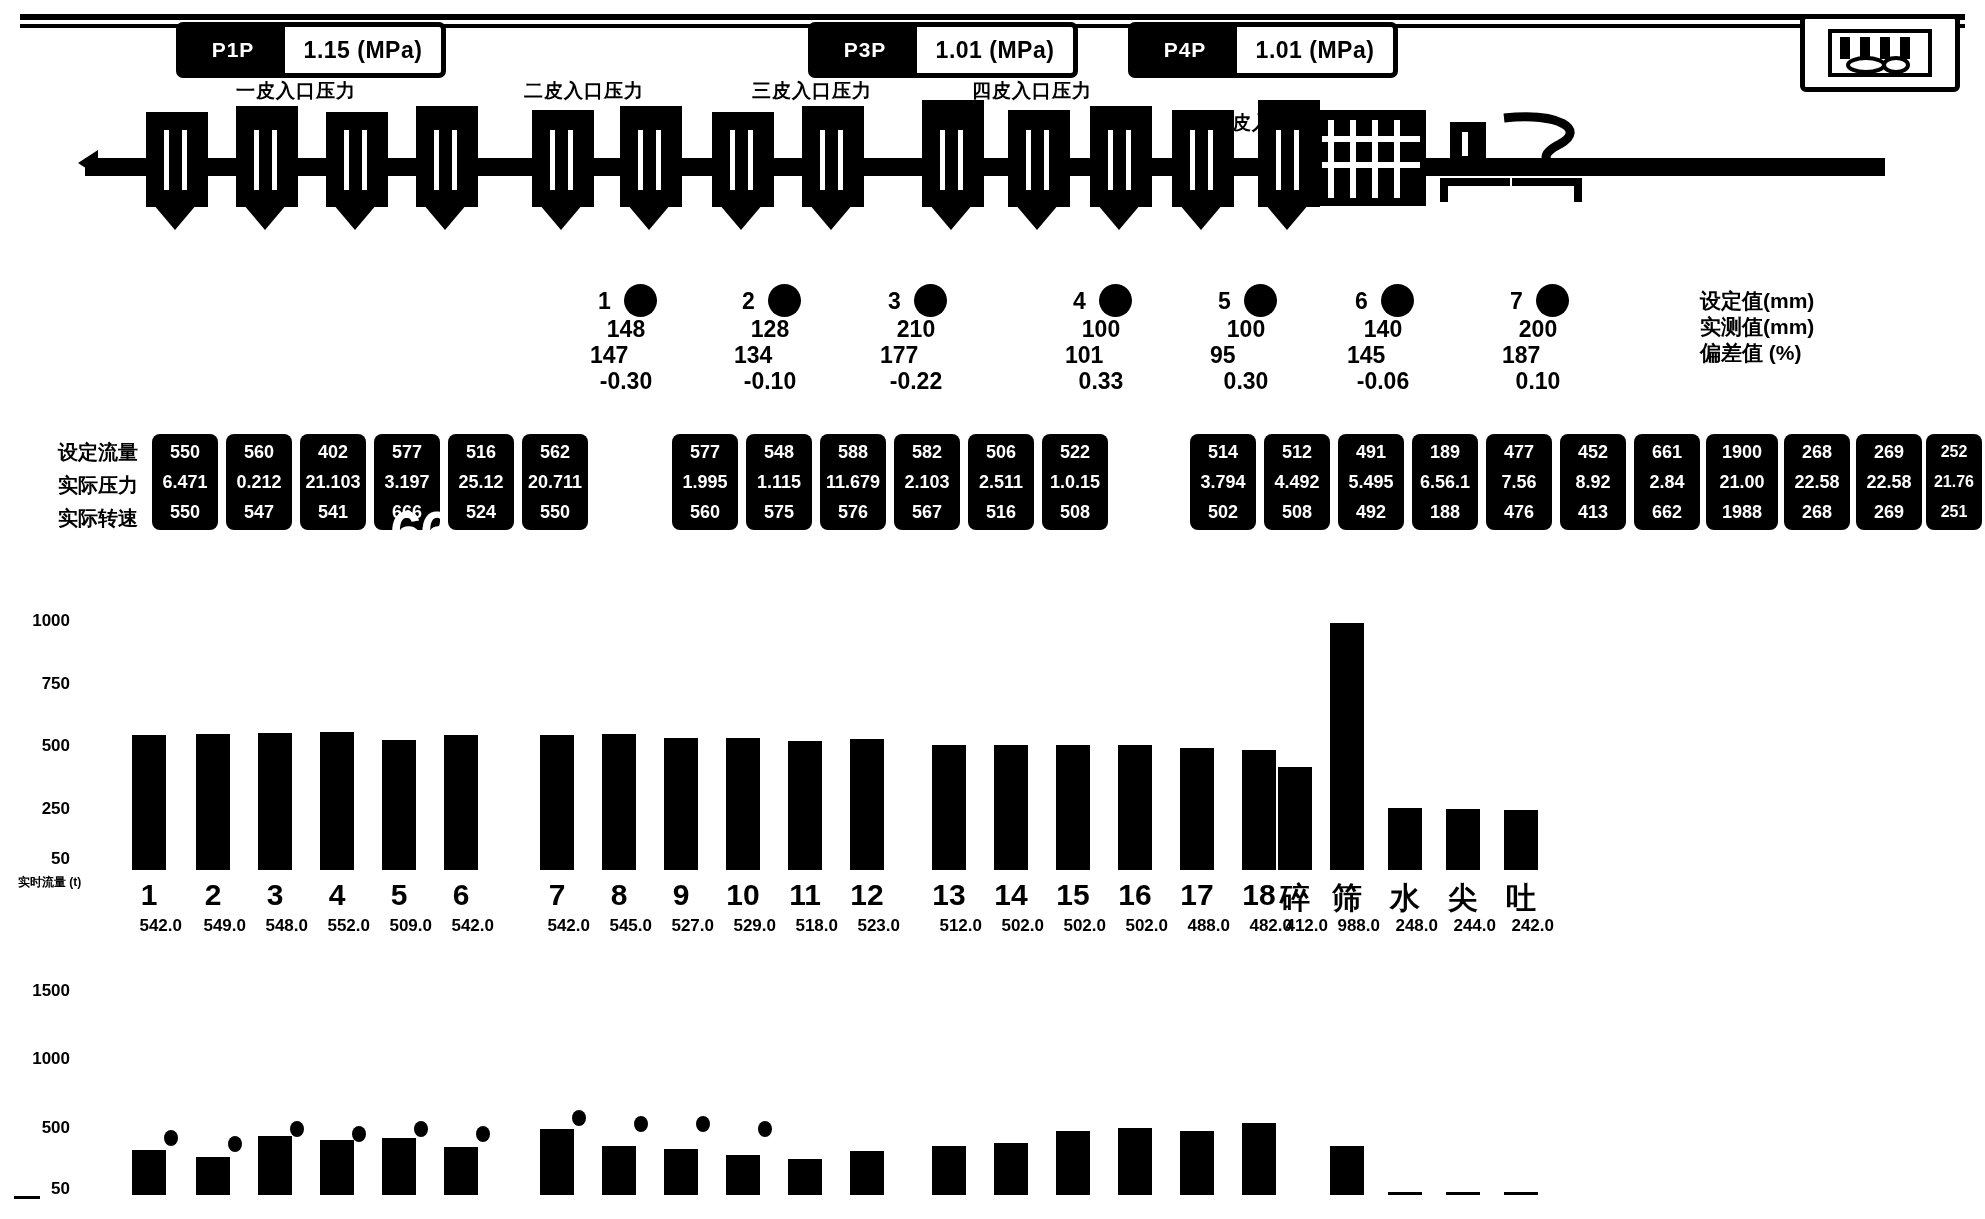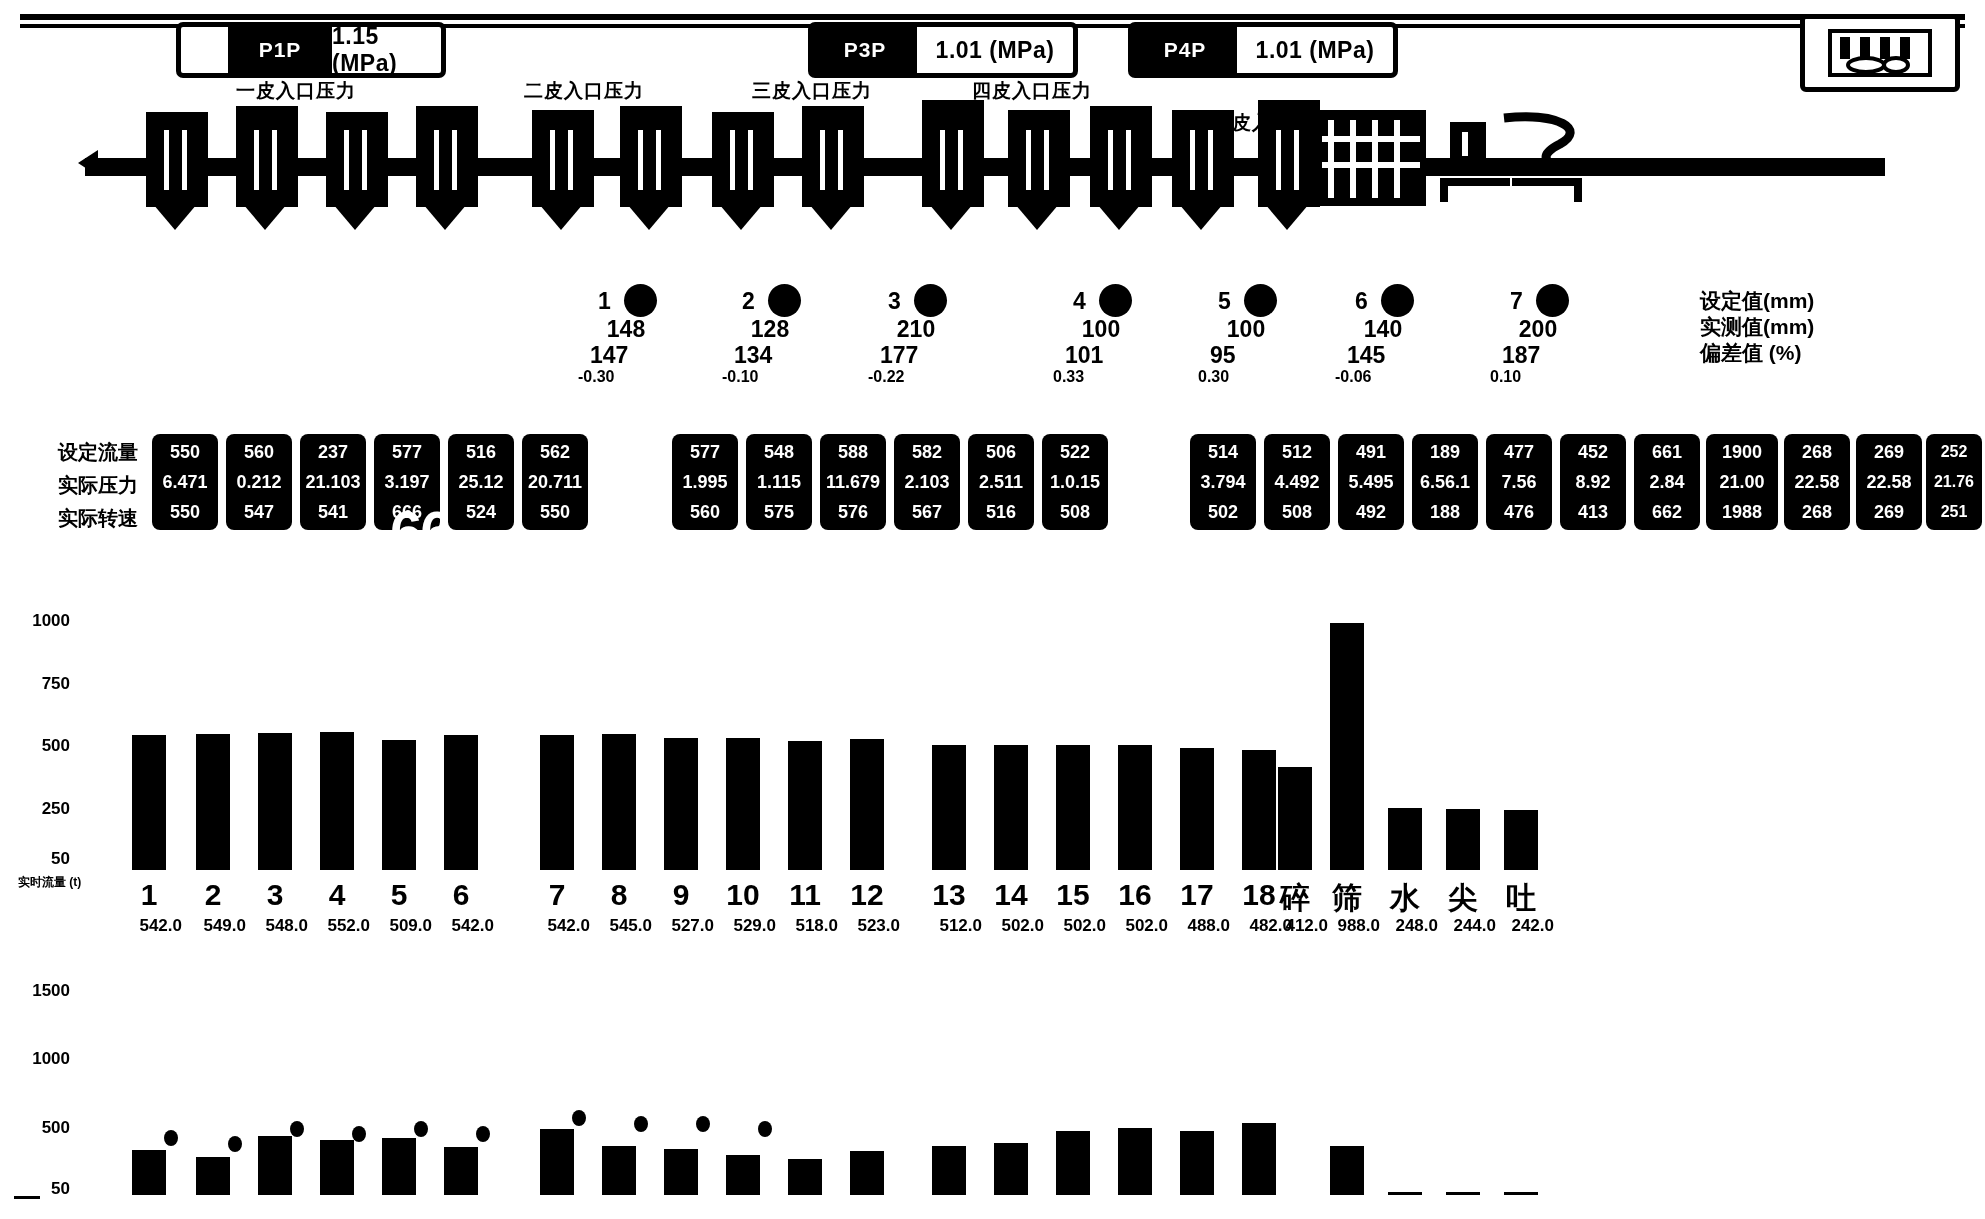--- a/index.html
+++ b/index.html
@@ -30,21 +30,21 @@
           border-top:26px solid #000;}
   .sack{position:absolute;background:#000;}
   .arrowL{position:absolute;width:0;height:0;border-top:13px solid transparent;border-bottom:13px solid transparent;border-right:20px solid #000;}
 
   
   .sens{position:absolute;}
   .sens .num{position:absolute;left:0;top:0;font-size:23px;font-weight:bold;}
   .sens .dot{position:absolute;left:26px;top:-4px;width:33px;height:33px;border-radius:50%;background:#000;}
   .sens .v1{position:absolute;left:-8px;top:28px;width:72px;text-align:center;font-size:23px;font-weight:bold;}
   .sens .v2{position:absolute;left:-8px;top:54px;width:72px;text-align:left;font-size:23px;font-weight:bold;}
-  .sens .v3{position:absolute;left:-20px;top:80px;width:96px;text-align:left;font-size:16px;font-weight:bold;}
+  .sens .v3{position:absolute;left:-20px;top:80px;width:96px;text-align:center;font-size:23px;font-weight:bold;}
   .legendblk{position:absolute;left:1700px;top:288px;font-size:21px;font-weight:bold;line-height:26px;}
 
   
   .tblrowlabels{position:absolute;left:28px;top:436px;width:110px;font-size:20px;font-weight:bold;line-height:33px;}
   .tblrowlabels div{text-align:right;white-space:nowrap;}
   .cell{position:absolute;top:434px;height:96px;background:#000;border-radius:8px;color:#fff;
         display:flex;flex-direction:column;justify-content:space-around;align-items:center;
         font-size:18px;font-weight:bold;box-sizing:border-box;padding:3px 0;}
   .cell span{display:block;white-space:nowrap;}
   .bigoverlay{position:absolute;color:#fff;font-size:58px;font-weight:bold;letter-spacing:-2px;}
@@ -61,21 +61,21 @@
 </style>
 </head>
 <body>
 
 <div class="root">
 
   <div class="hdr">
     <div class="hdr-rail"></div>
     <div class="hdr-rail2"></div>
 
-    <div class="pbox" style="left:176px;width:270px;padding-left:47px;">
+    <div class="pbox" style="left:176px;width:270px;">
       <div class="tag">P1P</div>
       <div class="val">1.15 (MPa)</div>
     </div>
     <div class="pcap" style="left:236px;top:74px;">一皮入口压力</div>
 
     <div class="pcap" style="left:524px;top:74px;">二皮入口压力</div>
 
     <div class="pbox" style="left:808px;width:270px;">
       <div class="tag">P3P</div>
       <div class="val">1.01 (MPa)</div>
@@ -259,21 +259,21 @@
       <span>550</span>
       <span>6.471</span>
       <span>550</span>
     </div>
   <div class="cell" style="left:226px;width:66px;">
       <span>560</span>
       <span>0.212</span>
       <span>547</span>
     </div>
   <div class="cell" style="left:300px;width:66px;">
-      <span>237</span>
+      <span>402</span>
       <span>21.103</span>
       <span>541</span>
     </div>
   <div class="cell" style="left:374px;width:66px;">
       <span>577</span>
       <span>3.197</span>
       <span>666</span>
     </div>
   <div class="bigoverlay" style="left:390px;top:498px;">666</div>
   <div class="cell" style="left:448px;width:66px;">

